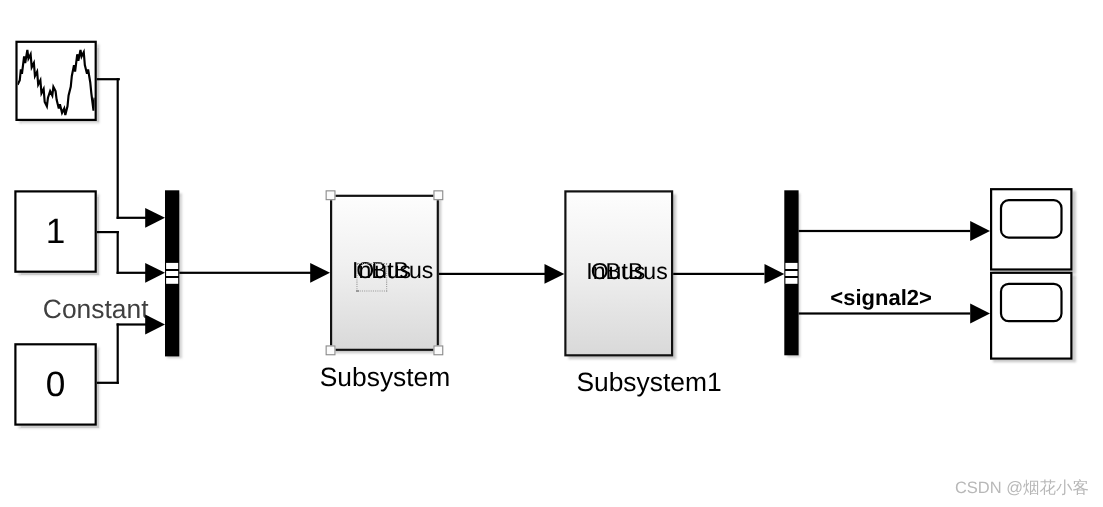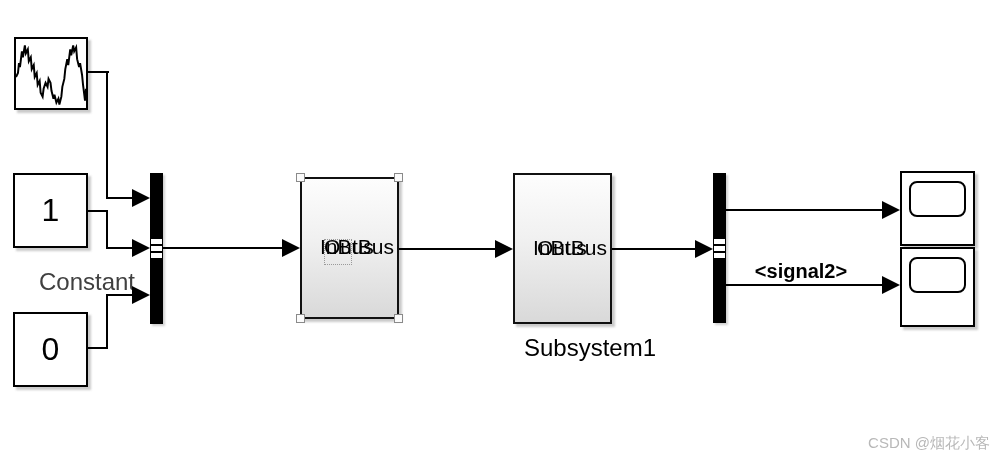--- a/index.html
+++ b/index.html
@@ -91,20 +91,21 @@
 
   <div class="subsys" style="left:300px;top:177px;width:95px;height:138px;">
     <span class="port-label port-in">InBus</span>
     <span class="port-label port-out">OutBus</span>
     <div class="mini-sel" style="left:22px;top:60px;width:26px;height:24px;"></div>
     <div class="handle h-tl"></div>
     <div class="handle h-tr"></div>
     <div class="handle h-bl"></div>
     <div class="handle h-br"></div>
   </div>
+  <div class="blk-name" style="left:285px;top:330px;width:130px;">Subsystem</div>
 
   <div class="wire" style="left:399px;top:248px;width:97px;height:2px;"></div>
   <div class="arrow-r" style="left:495px;top:240px;"></div>
 
   <div class="subsys" style="left:513px;top:173px;width:95px;height:147px;">
     <span class="port-label port-in">InBus</span>
     <span class="port-label port-out">OutBus</span>
   </div>
   <div class="blk-name" style="left:524px;top:334px;width:130px;">Subsystem1</div>
 

